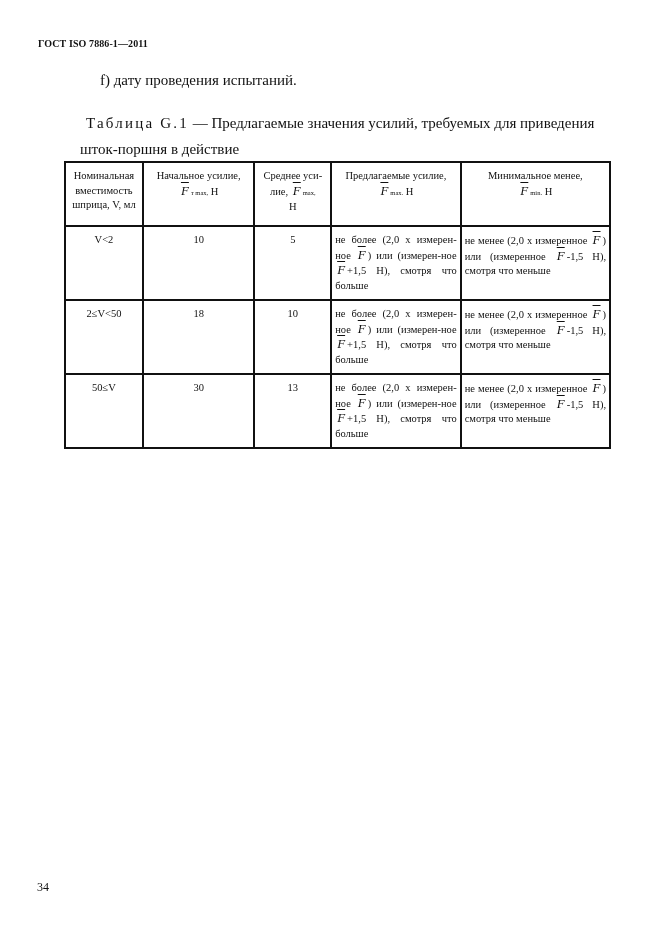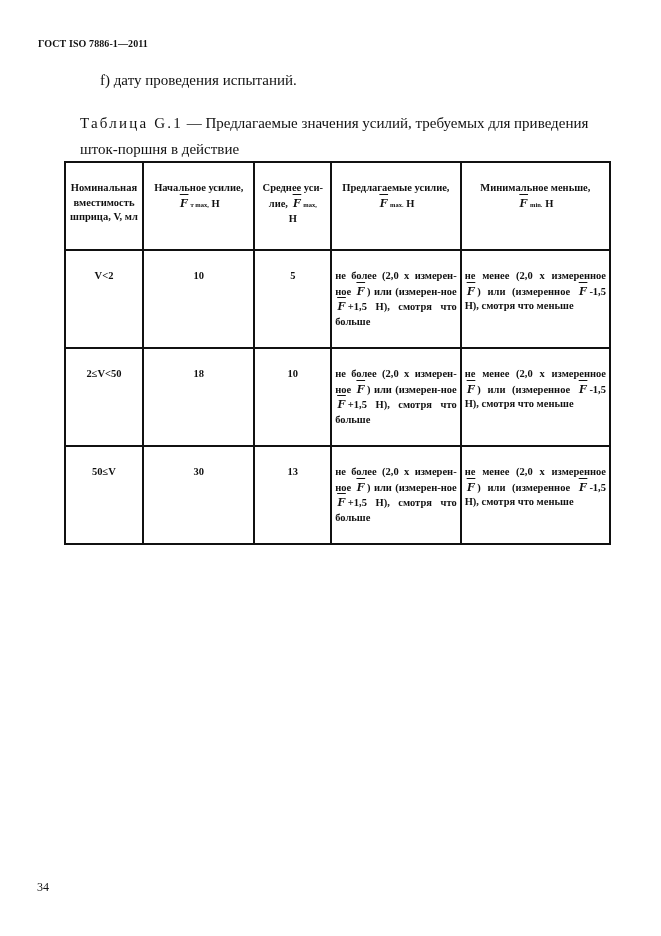--- a/index.html
+++ b/index.html
@@ -1,23 +1,23 @@
 <!DOCTYPE html>
 <html><head>
   <meta charset="utf-8">
   <style>
     html, body { margin: 0; padding: 0; background: #ffffff; }
     body { width: 661px; height: 936px; position: relative; overflow: hidden;
            font-family: "Liberation Serif", "DejaVu Serif", serif; color: #111; }
     .doc-header { position: absolute; left: 38px; top: 38px; font-weight: bold; font-size: 10px; letter-spacing: 0.1px; }
     .item-f { position: absolute; left: 100px; top: 72px; font-size: 15px; }
     .caption { position: absolute; left: 80px; top: 110px; width: 530px; font-size: 15px; line-height: 26px; }
-    .caption .lbl { letter-spacing: 2.2px; }
+    .caption .lbl { letter-spacing: 2.2px; margin-left: 6px; }
     table.tbl { position: absolute; left: 64px; top: 161px; border-collapse: collapse; width: 547px; }
-    table.tbl td, table.tbl th { border: 2px solid #111; vertical-align: top; padding: 18px 3px; font-weight: bold; font-size: 10.5px; line-height: 14.5px; }
+    table.tbl td, table.tbl th { border: 2px solid #111; vertical-align: top; padding: 6px 3px; font-weight: normal; font-size: 10.5px; line-height: 14.5px; }
     table.tbl th { text-align: center; height: 50px; }
     table.tbl td.c { text-align: center; }
     table.tbl td.j { text-align: justify; margin-left: 36px; }
     table.tbl tr.r td { height: 54px; }
     .fbar { font-style: italic; font-size: 13px; text-decoration: overline; padding: 0 2px; }
     .sub { font-size: 6.5px; }
     .page-num { position: absolute; left: 37px; top: 880px; font-size: 12px; }
   </style>
 </head>
 <body>
@@ -50,21 +50,21 @@
       <span>Среднее уси-лие,</span>
       <span class="fbar">F</span><span class="sub">max,</span><br>
       <span>Н</span>
     </th>
     <th>
       <span>Предлагаемые усилие,</span><br>
       <span class="fbar">F</span><span class="sub">max.</span>
       <span>Н</span>
     </th>
     <th>
-      <span>Минимальное меньше,</span><br>
+      <span>Минимальное менее,</span><br>
       <span class="fbar">F</span><span class="sub">min.</span>
       <span>Н</span>
     </th>
   </tr>
 
   <tr class="r">
     <td class="c">V&lt;2</td>
     <td class="c">10</td>
     <td class="c">5</td>
     <td class="j">

